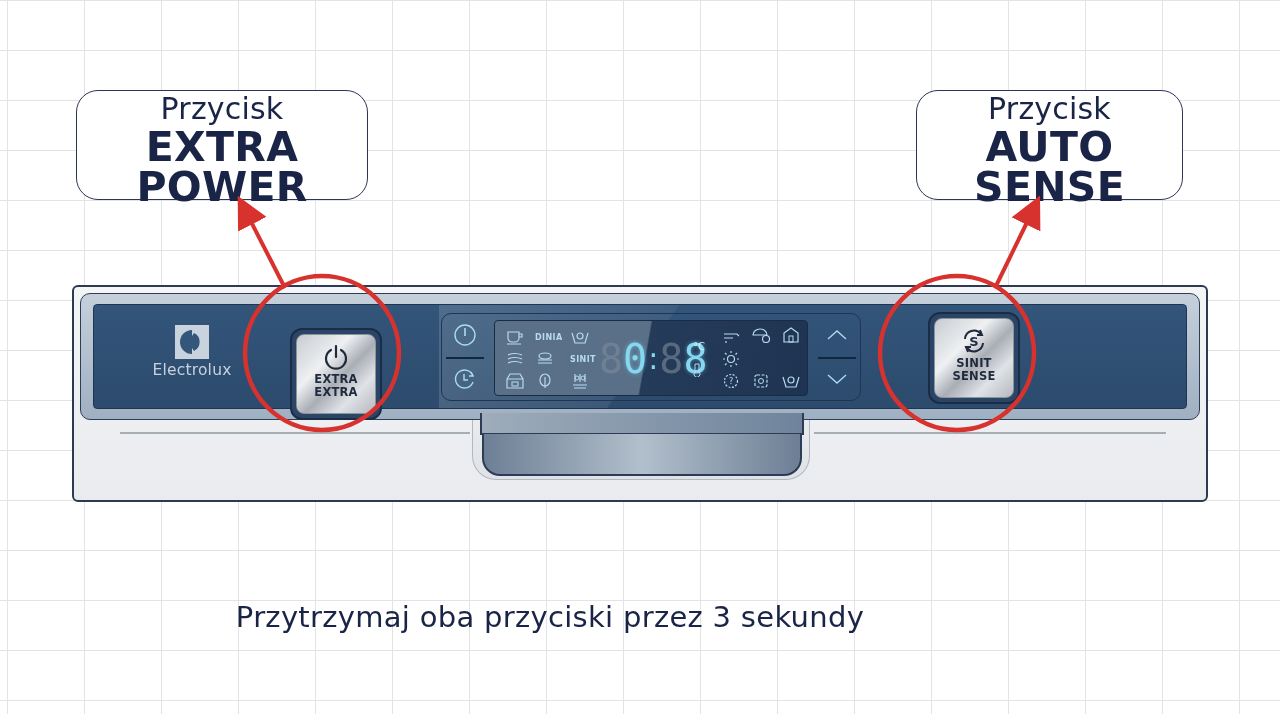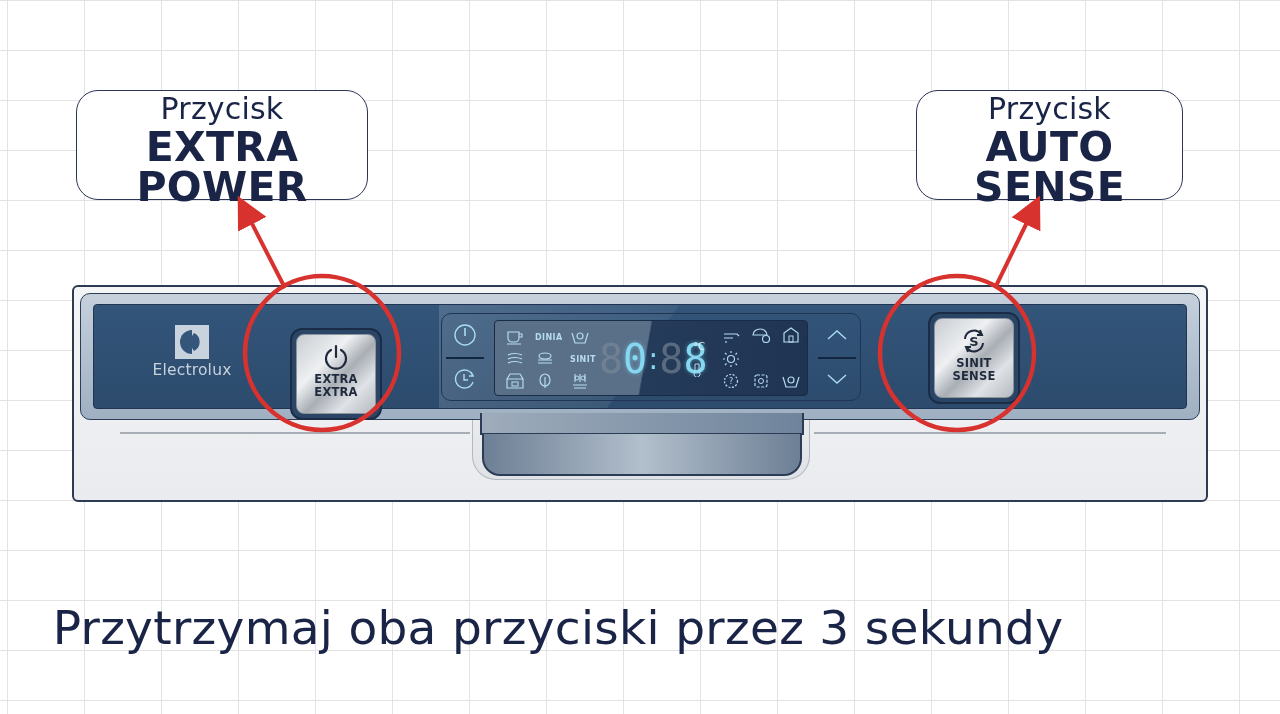--- a/index.html
+++ b/index.html
@@ -129,22 +129,22 @@
     position: absolute; left: 406px; top: 126px; width: 324px; height: 22px;
     background: linear-gradient(90deg, #9eacbb, #6f849c);
     border-left: 2px solid #2d3c55; border-right: 2px solid #2d3c55;
     border-bottom: 2px solid #2d3c55;
   }
   .groove-line { position: absolute; top: 145px; height: 2px; background: #a7adb5; }
   #groove-left  { left: 46px; width: 350px; }
   #groove-right { left: 740px; width: 352px; }
 
   .caption {
-    position: absolute; left: 8px; width: 1100px; top: 600px; text-align: center;
-    font-size: 47px; color: #1a2447; letter-spacing: 0.3px;
+    position: absolute; left: 0; width: 1100px; top: 600px; text-align: center;
+    font-size: 29px; color: #1a2447; letter-spacing: 0.3px;
   }
 </style>
 </head>
 <body>
 
 <div class="callout" id="callout-left">
   <div class="line1">Przycisk</div>
   <div class="line2">EXTRA POWER</div>
 </div>
 <div class="callout" id="callout-right">

